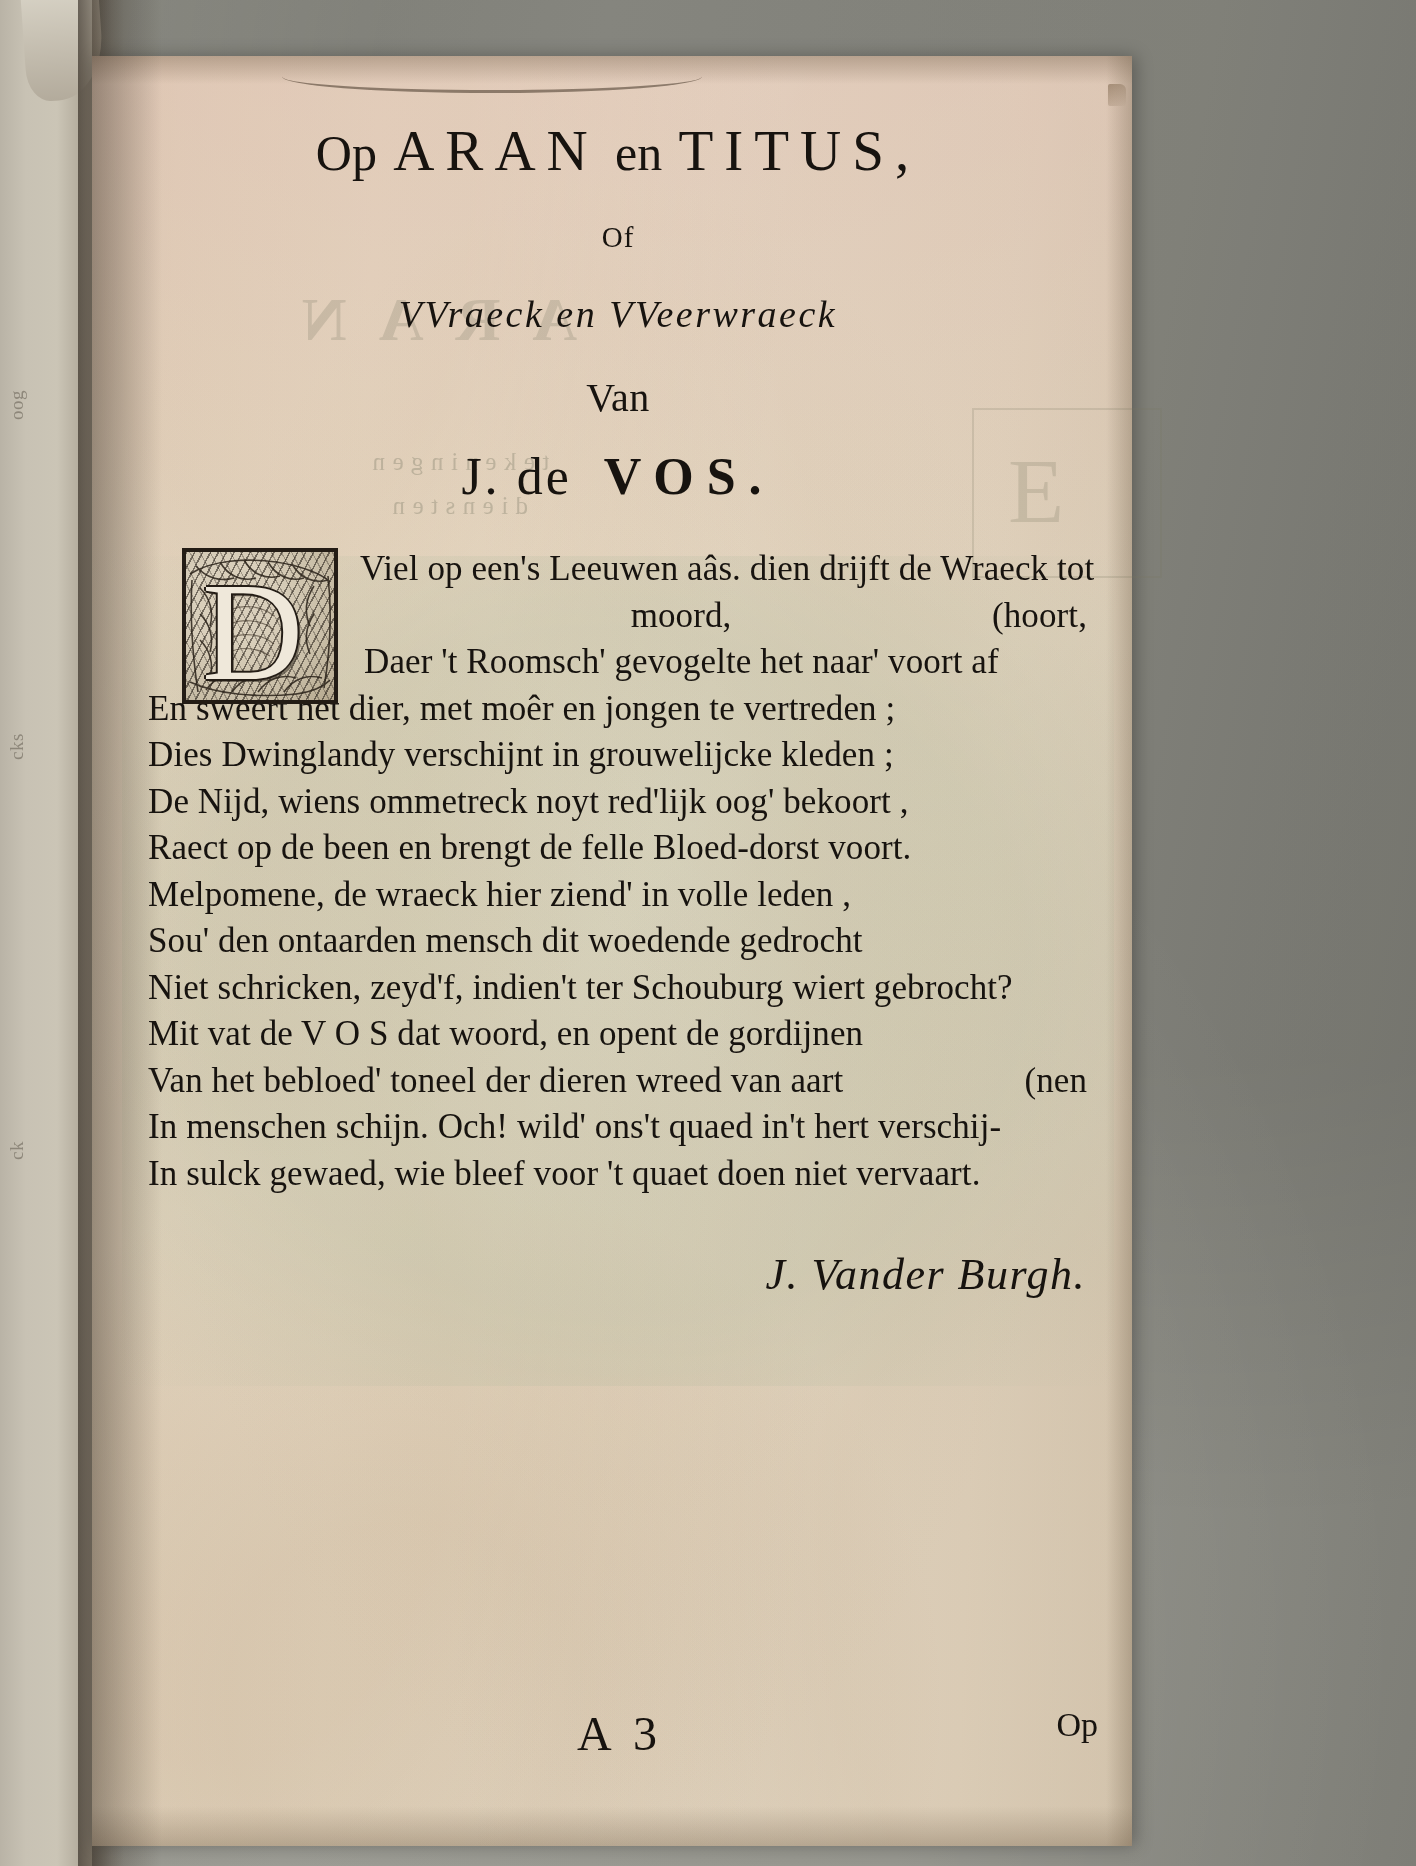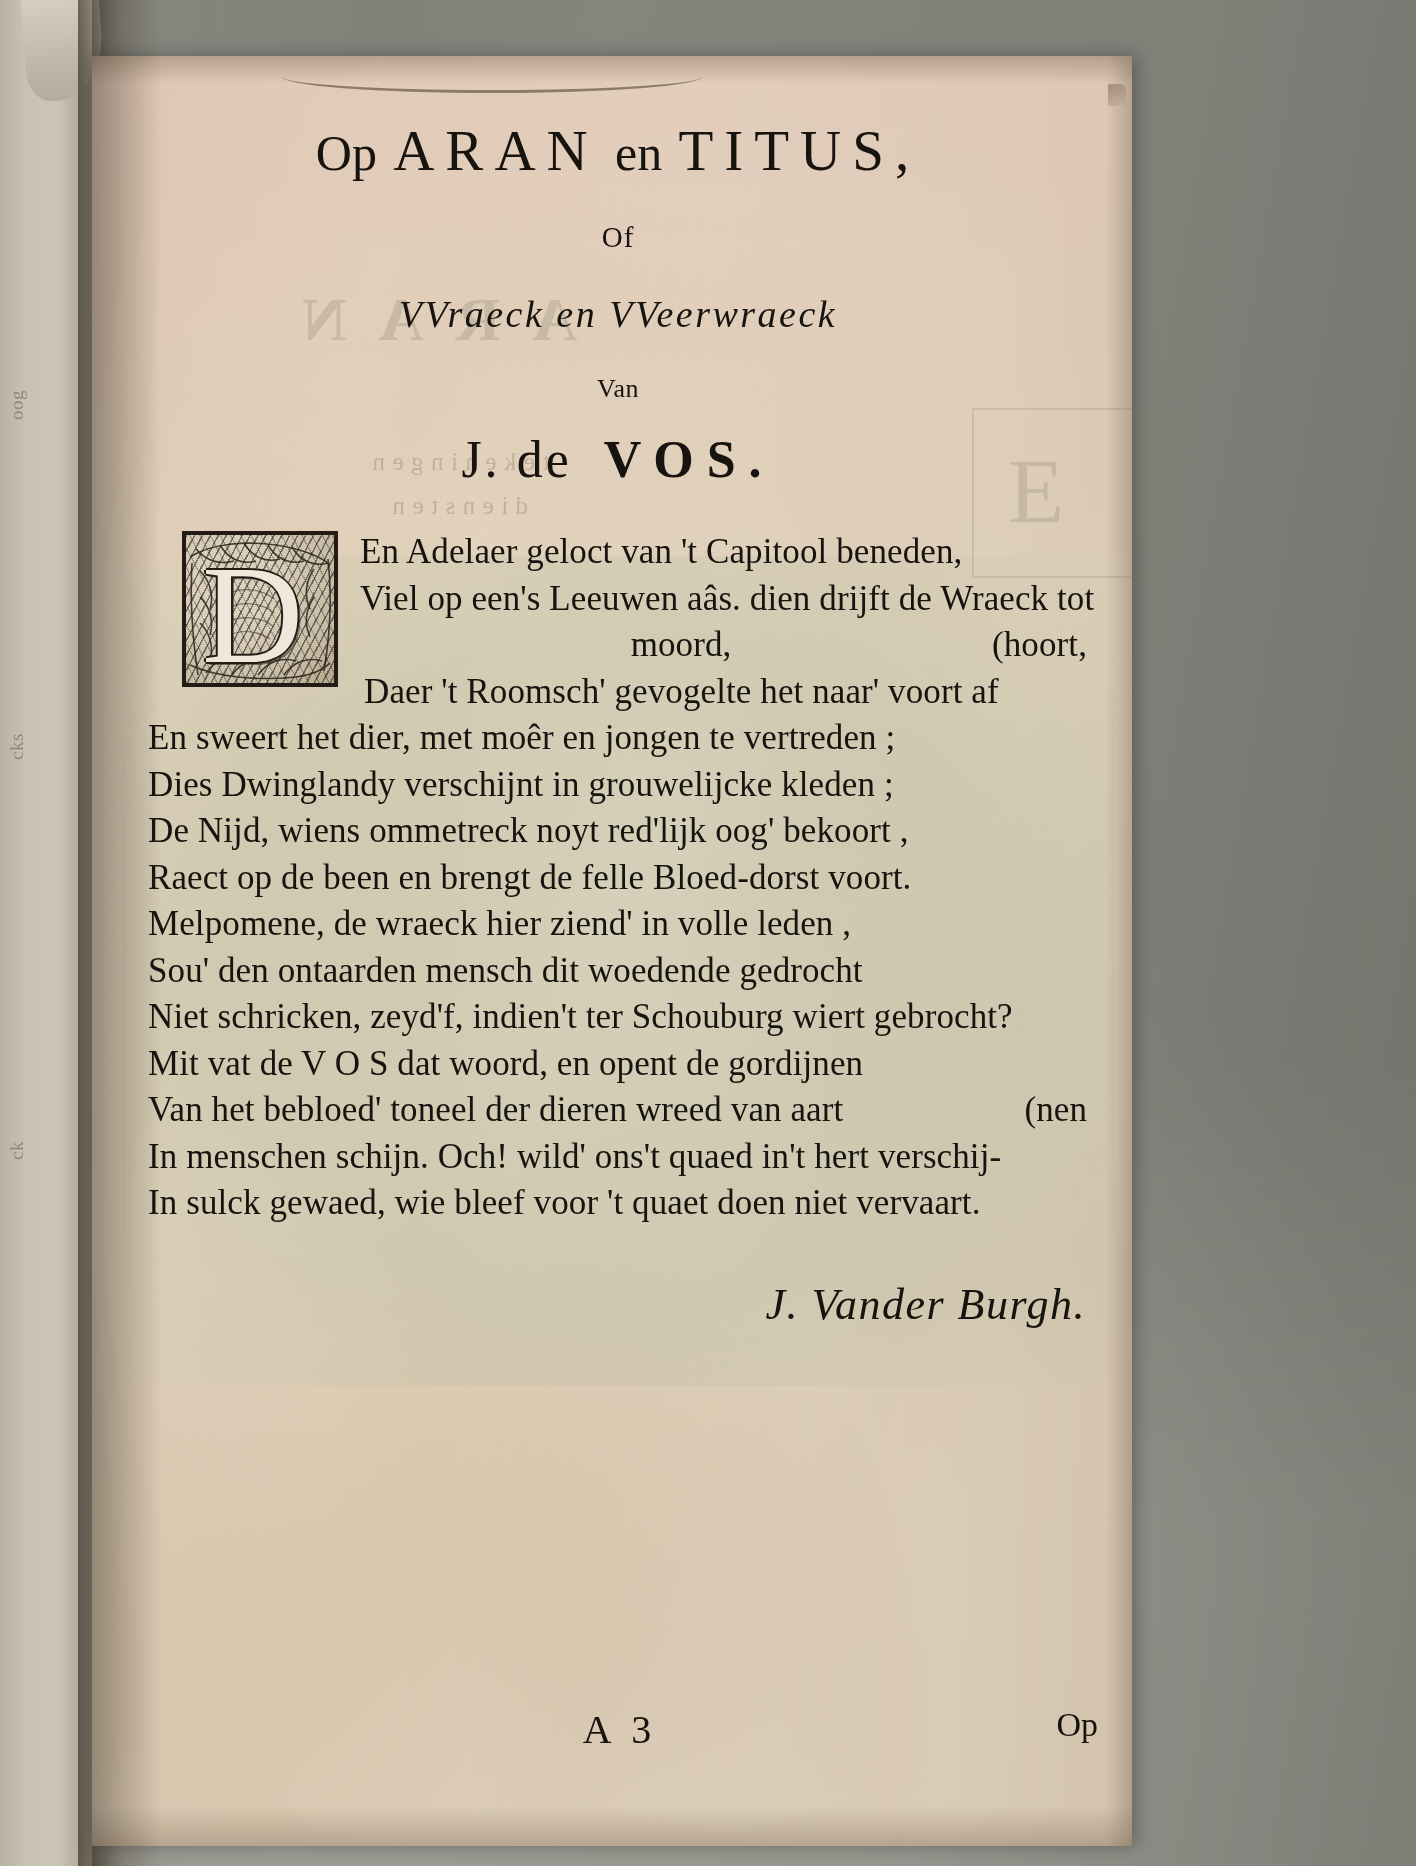--- a/index.html
+++ b/index.html
@@ -193,21 +193,21 @@
   .title-sub {
     text-align:center;
     font-size: 38px;
     font-style: italic;
     margin-top: 38px;
     letter-spacing: 2.5px;
     font-family:"Liberation Serif", serif;
   }
   .title-van {
     text-align:center;
-    font-size: 26px;
+    font-size: 40px;
     margin-top: 38px;
     letter-spacing: .5px;
   }
   .title-author {
     text-align:center;
     font-size: 52px;
     margin-top: 26px;
     letter-spacing: 3px;
   }
   .title-author .sp { letter-spacing: 13px; font-weight: bold; }
@@ -271,21 +271,21 @@
   .footer {
     position:absolute;
     left: 50px; right: 34px;
     bottom: 96px;
     height: 44px;
   }
   .sig-mark {
     position:absolute;
     left: 0; right: 0;
     text-align:center;
-    font-size: 40px;
+    font-size: 48px;
     letter-spacing: 6px;
   }
   .catchword {
     position:absolute;
     right: 0; top: 0;
     font-size: 34px;
   }
 
   .spine-shadow{
     position:absolute; left:92px; top:0; width: 70px; height: 1866px;
@@ -369,21 +369,20 @@
               <path d="M44 58 C58 52, 76 54, 88 64"></path>
               <path d="M44 72 C58 66, 76 68, 88 78"></path>
               <path d="M44 86 C58 80, 76 82, 88 92"></path>
               <path d="M44 100 C56 94, 72 96, 84 104"></path>
             </g>
           </svg>
           <span class="glyph">D</span>
         </div>
 
         <div class="lines ink">
-          <div class="l indent-init">En Adelaer geloct van 't Capitool beneden,</div>
           <div class="l indent-init">Viel op een's Leeuwen aâs. dien drijft de Wraeck tot</div>
           <div class="row">
             <span class="center-short" style="padding-left:120px;">moord,</span>
             <span class="tail">(hoort,</span>
           </div>
           <div class="l indent-1">Daer 't Roomsch' gevogelte het naar' voort af</div>
           <div class="l">En sweert het dier, met moêr en jongen te vertreden ;</div>
           <div class="l">Dies Dwinglandy verschijnt in grouwelijcke kleden ;</div>
           <div class="l">De Nijd, wiens ommetreck noyt red'lijk oog' bekoort ,</div>
           <div class="l">Raect op de been en brengt de felle Bloed-dorst voort.</div>

